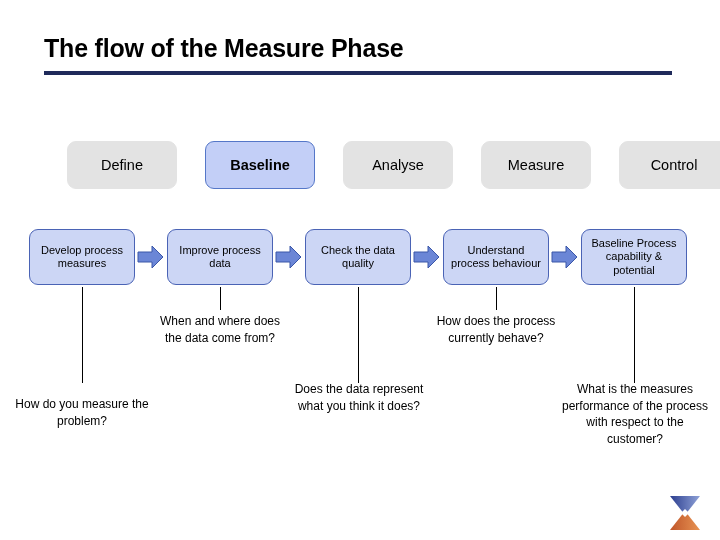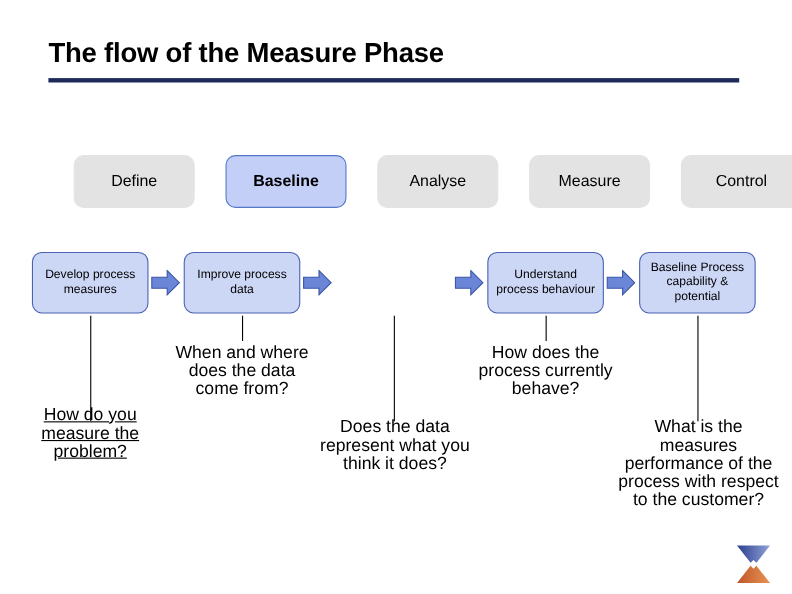--- a/index.html
+++ b/index.html
@@ -130,27 +130,27 @@
   .conn.c0 { left: 82px;  top: 287px; height: 96px; }
   .conn.c1 { left: 220px; top: 287px; height: 23px; }
   .conn.c2 { left: 358px; top: 287px; height: 96px; }
   .conn.c3 { left: 496px; top: 287px; height: 23px; }
   .conn.c4 { left: 634px; top: 287px; height: 96px; }
 
   
   .q {
     position: absolute;
     text-align: center;
-    font-size: 16px;
+    font-size: 12px;
     line-height: 16.5px;
     color: #000000;
   }
   .q.qa1 { left: 150px; top: 313px; width: 140px; }
   .q.qa3 { left: 426px; top: 313px; width: 140px; }
-  .q.qb0 { left: 14px;  top: 370px; width: 136px; text-decoration: underline; }
+  .q.qb0 { left: 14px;  top: 396px; width: 136px; }
   .q.qb2 { left: 286px; top: 381px; width: 146px; }
   .q.qb4 { left: 560px; top: 381px; width: 150px; }
 
   
   .footer {
     position: absolute;
     left: 0;
     top: 464px;
     width: 720px;
     text-align: center;
@@ -196,20 +196,23 @@
       <span>Control</span>
     </div>
   </div>
 
   <div class="flow-row">
     <div class="fbox f0">
       <span>Develop process measures</span>
     </div>
     <div class="fbox f1">
       <span>Improve process data</span>
+    </div>
+    <div class="fbox f2">
+      <span>Check the data quality</span>
     </div>
     <div class="fbox f3">
       <span>Understand process behaviour</span>
     </div>
     <div class="fbox f4">
       <span>Baseline Process capability &amp; potential</span>
     </div>
 
     <div class="arrow a0">
       <svg width="27" height="24" viewBox="0 0 27 24">

